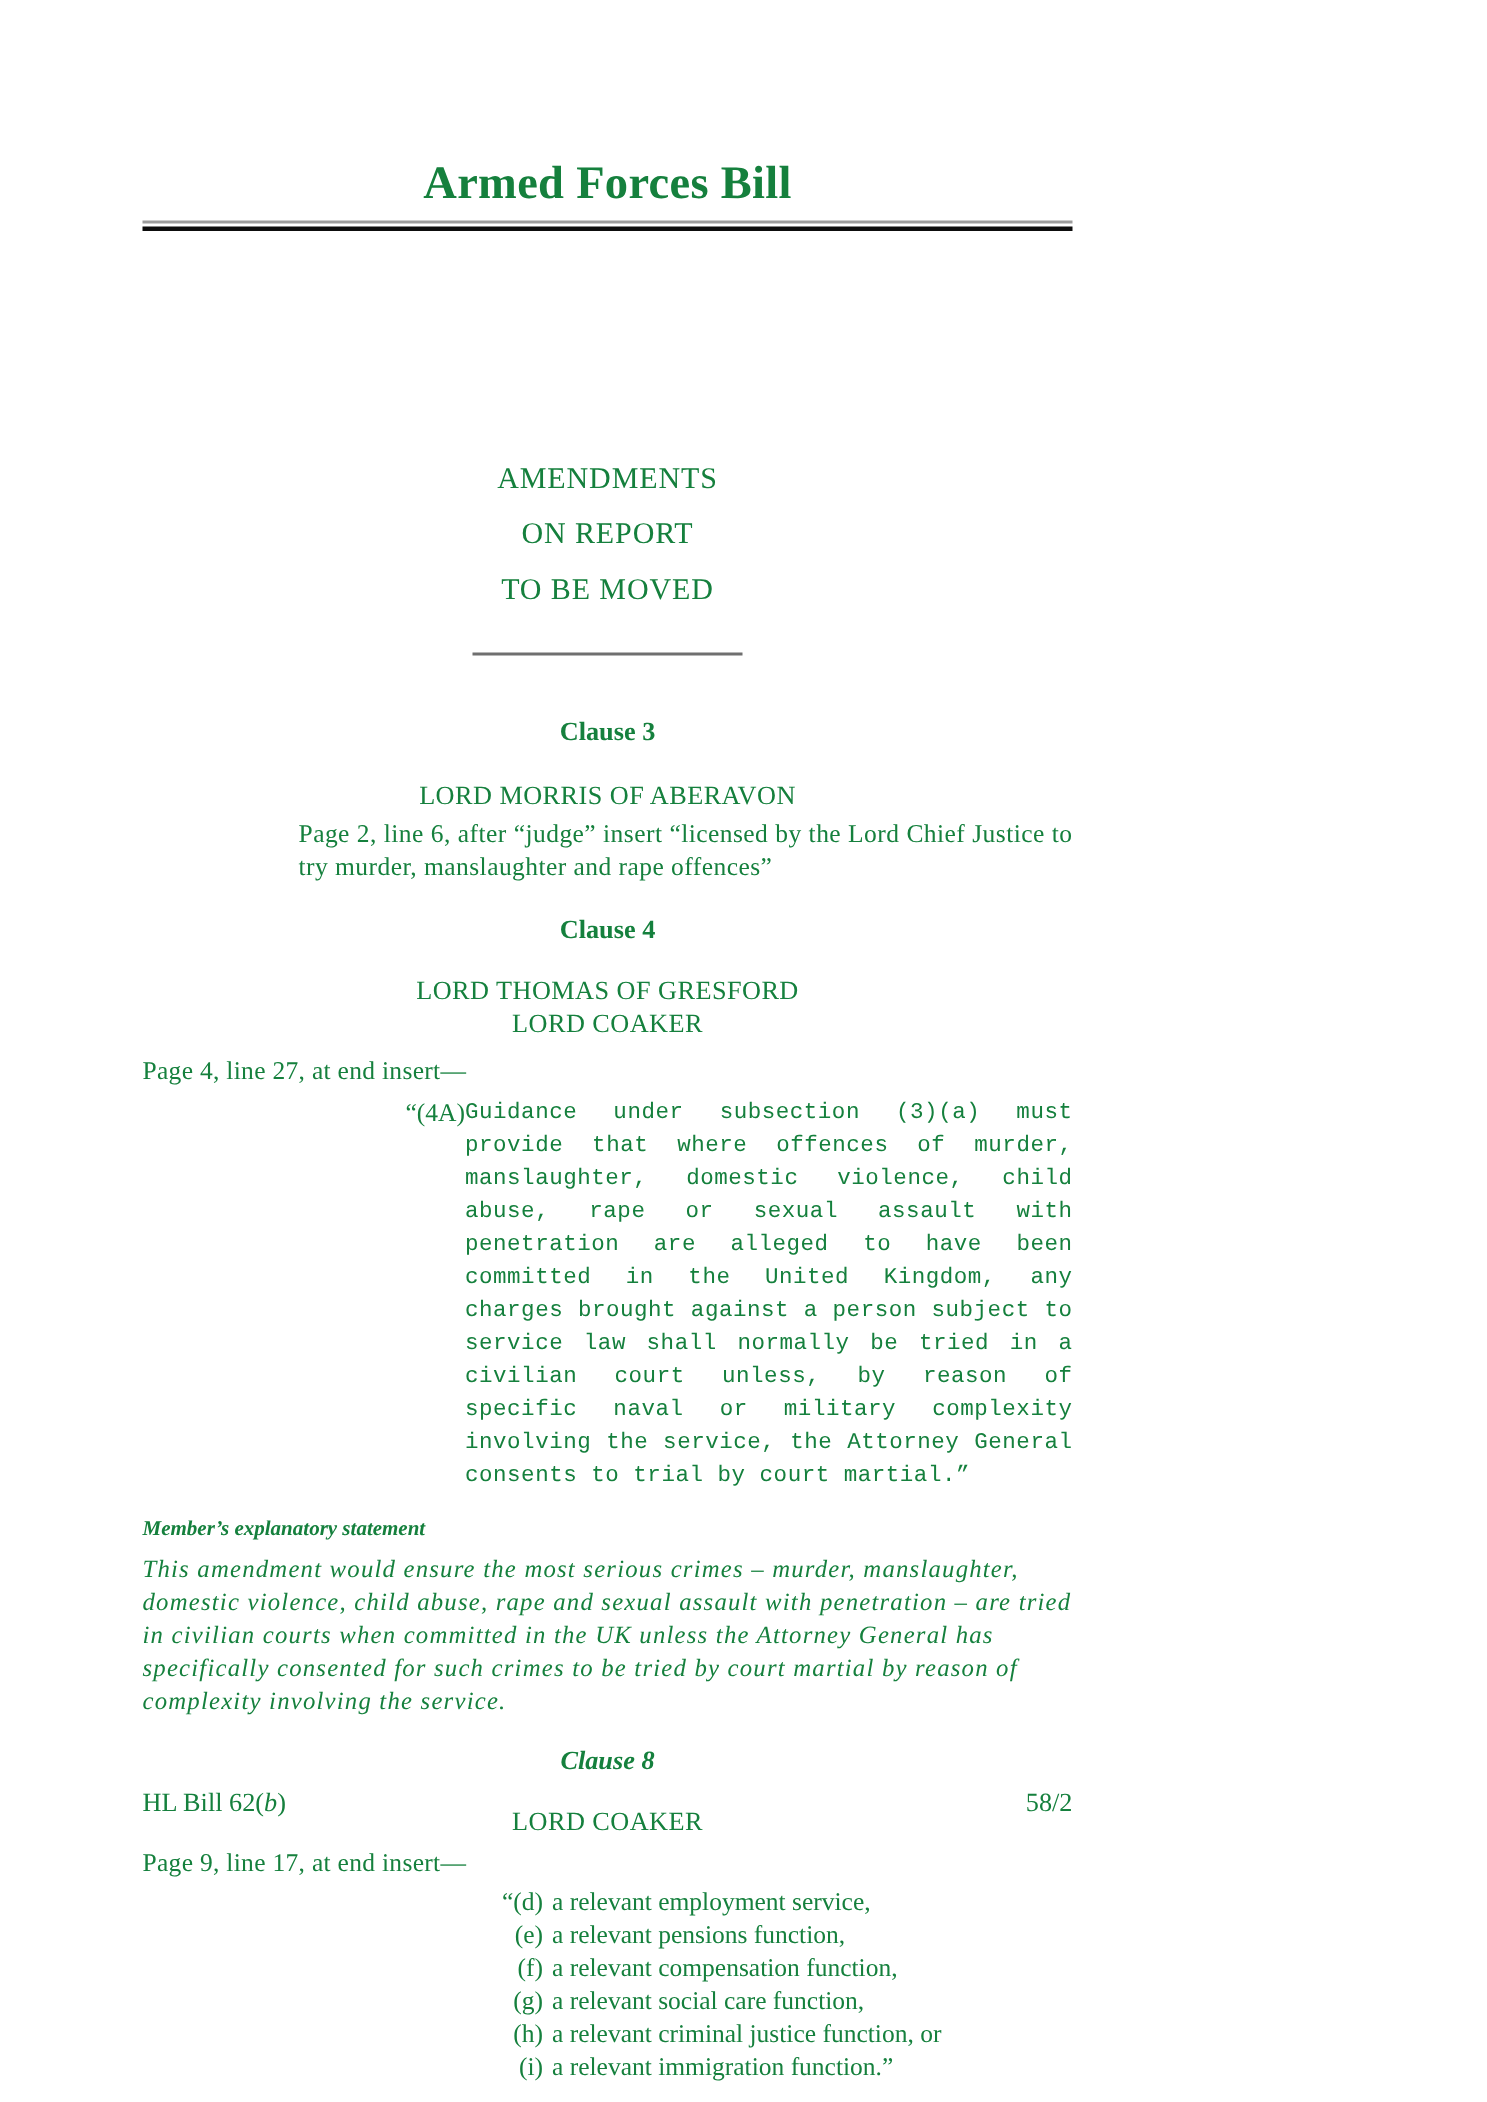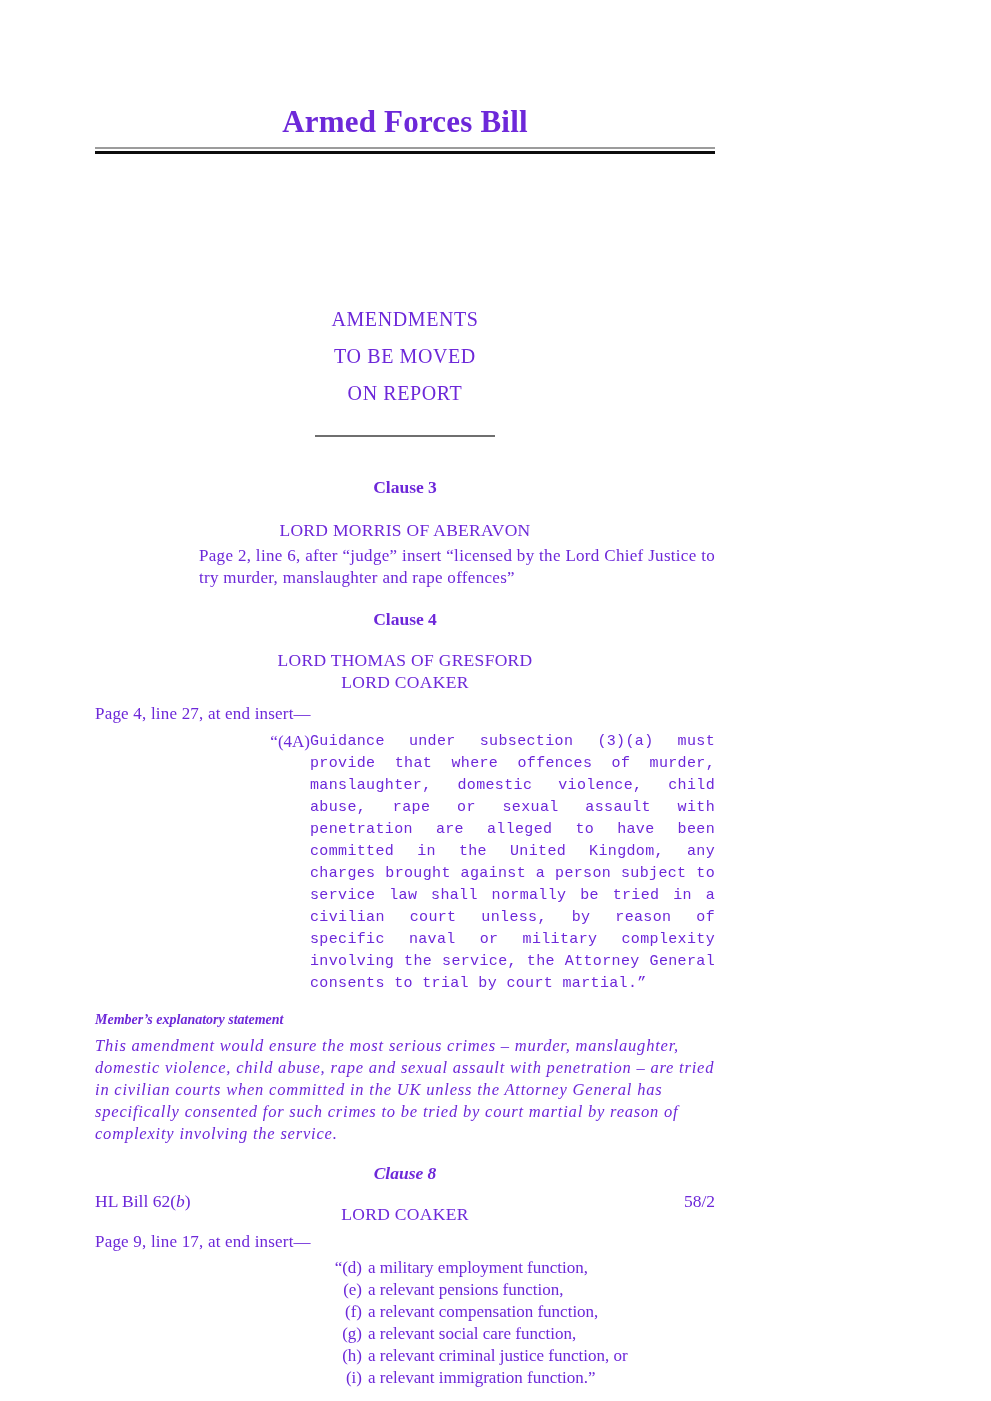--- a/index.html
+++ b/index.html
@@ -2,21 +2,21 @@
 <html><head>
 <meta charset="utf-8">
 <title>Armed Forces Bill</title>
 <style>
   html, body { margin: 0; padding: 0; background: #ffffff; }
   .page {
     position: relative;
     width: 809px;
     height: 1401px;
     background: #ffffff;
-    color: #6d28d9;
+    color: #15803d;
     font-family: "Liberation Serif", "DejaVu Serif", serif;
     overflow: hidden;
   }
   .content { padding: 0 94px 0 95px; }
 
   .title {
     margin: 0;
     padding-top: 104px;
     text-align: center;
     font-size: 31px;
@@ -82,22 +82,22 @@
 
     <h1 class="title">Armed Forces Bill</h1>
 
     <div class="rule">
       <div class="rule-gray"></div>
       <div class="rule-black"></div>
     </div>
 
     <div class="preamble">
       <div class="pre-line">AMENDMENTS</div>
+      <div class="pre-line">ON REPORT</div>
       <div class="pre-line">TO BE MOVED</div>
-      <div class="pre-line">ON REPORT</div>
     </div>
 
     <div class="separator"></div>
 
     <section>
       <div class="clause-heading c3">Clause 3</div>
       <div class="movers m3">
         <div class="mover-line">LORD MORRIS OF ABERAVON</div>
       </div>
       <p class="instruction instr-3">Page 2, line 6, after “judge” insert “licensed by the Lord Chief Justice to try murder, manslaughter and rape offences”</p>
@@ -120,21 +120,21 @@
 
     <section>
       <div class="clause-heading c8">Clause 8</div>
       <div class="movers m8">
         <div class="mover-line">LORD COAKER</div>
       </div>
       <p class="instruction instr-8">Page 9, line 17, at end insert—</p>
       <div class="fn-list">
         <div class="fn-row">
           <span class="fn-label">“(d)</span>
-          <span class="fn-text">a military employment function,</span>
+          <span class="fn-text">a relevant employment service,</span>
         </div>
         <div class="fn-row">
           <span class="fn-label">(e)</span>
           <span class="fn-text">a relevant pensions function,</span>
         </div>
         <div class="fn-row">
           <span class="fn-label">(f)</span>
           <span class="fn-text">a relevant compensation function,</span>
         </div>
         <div class="fn-row">

